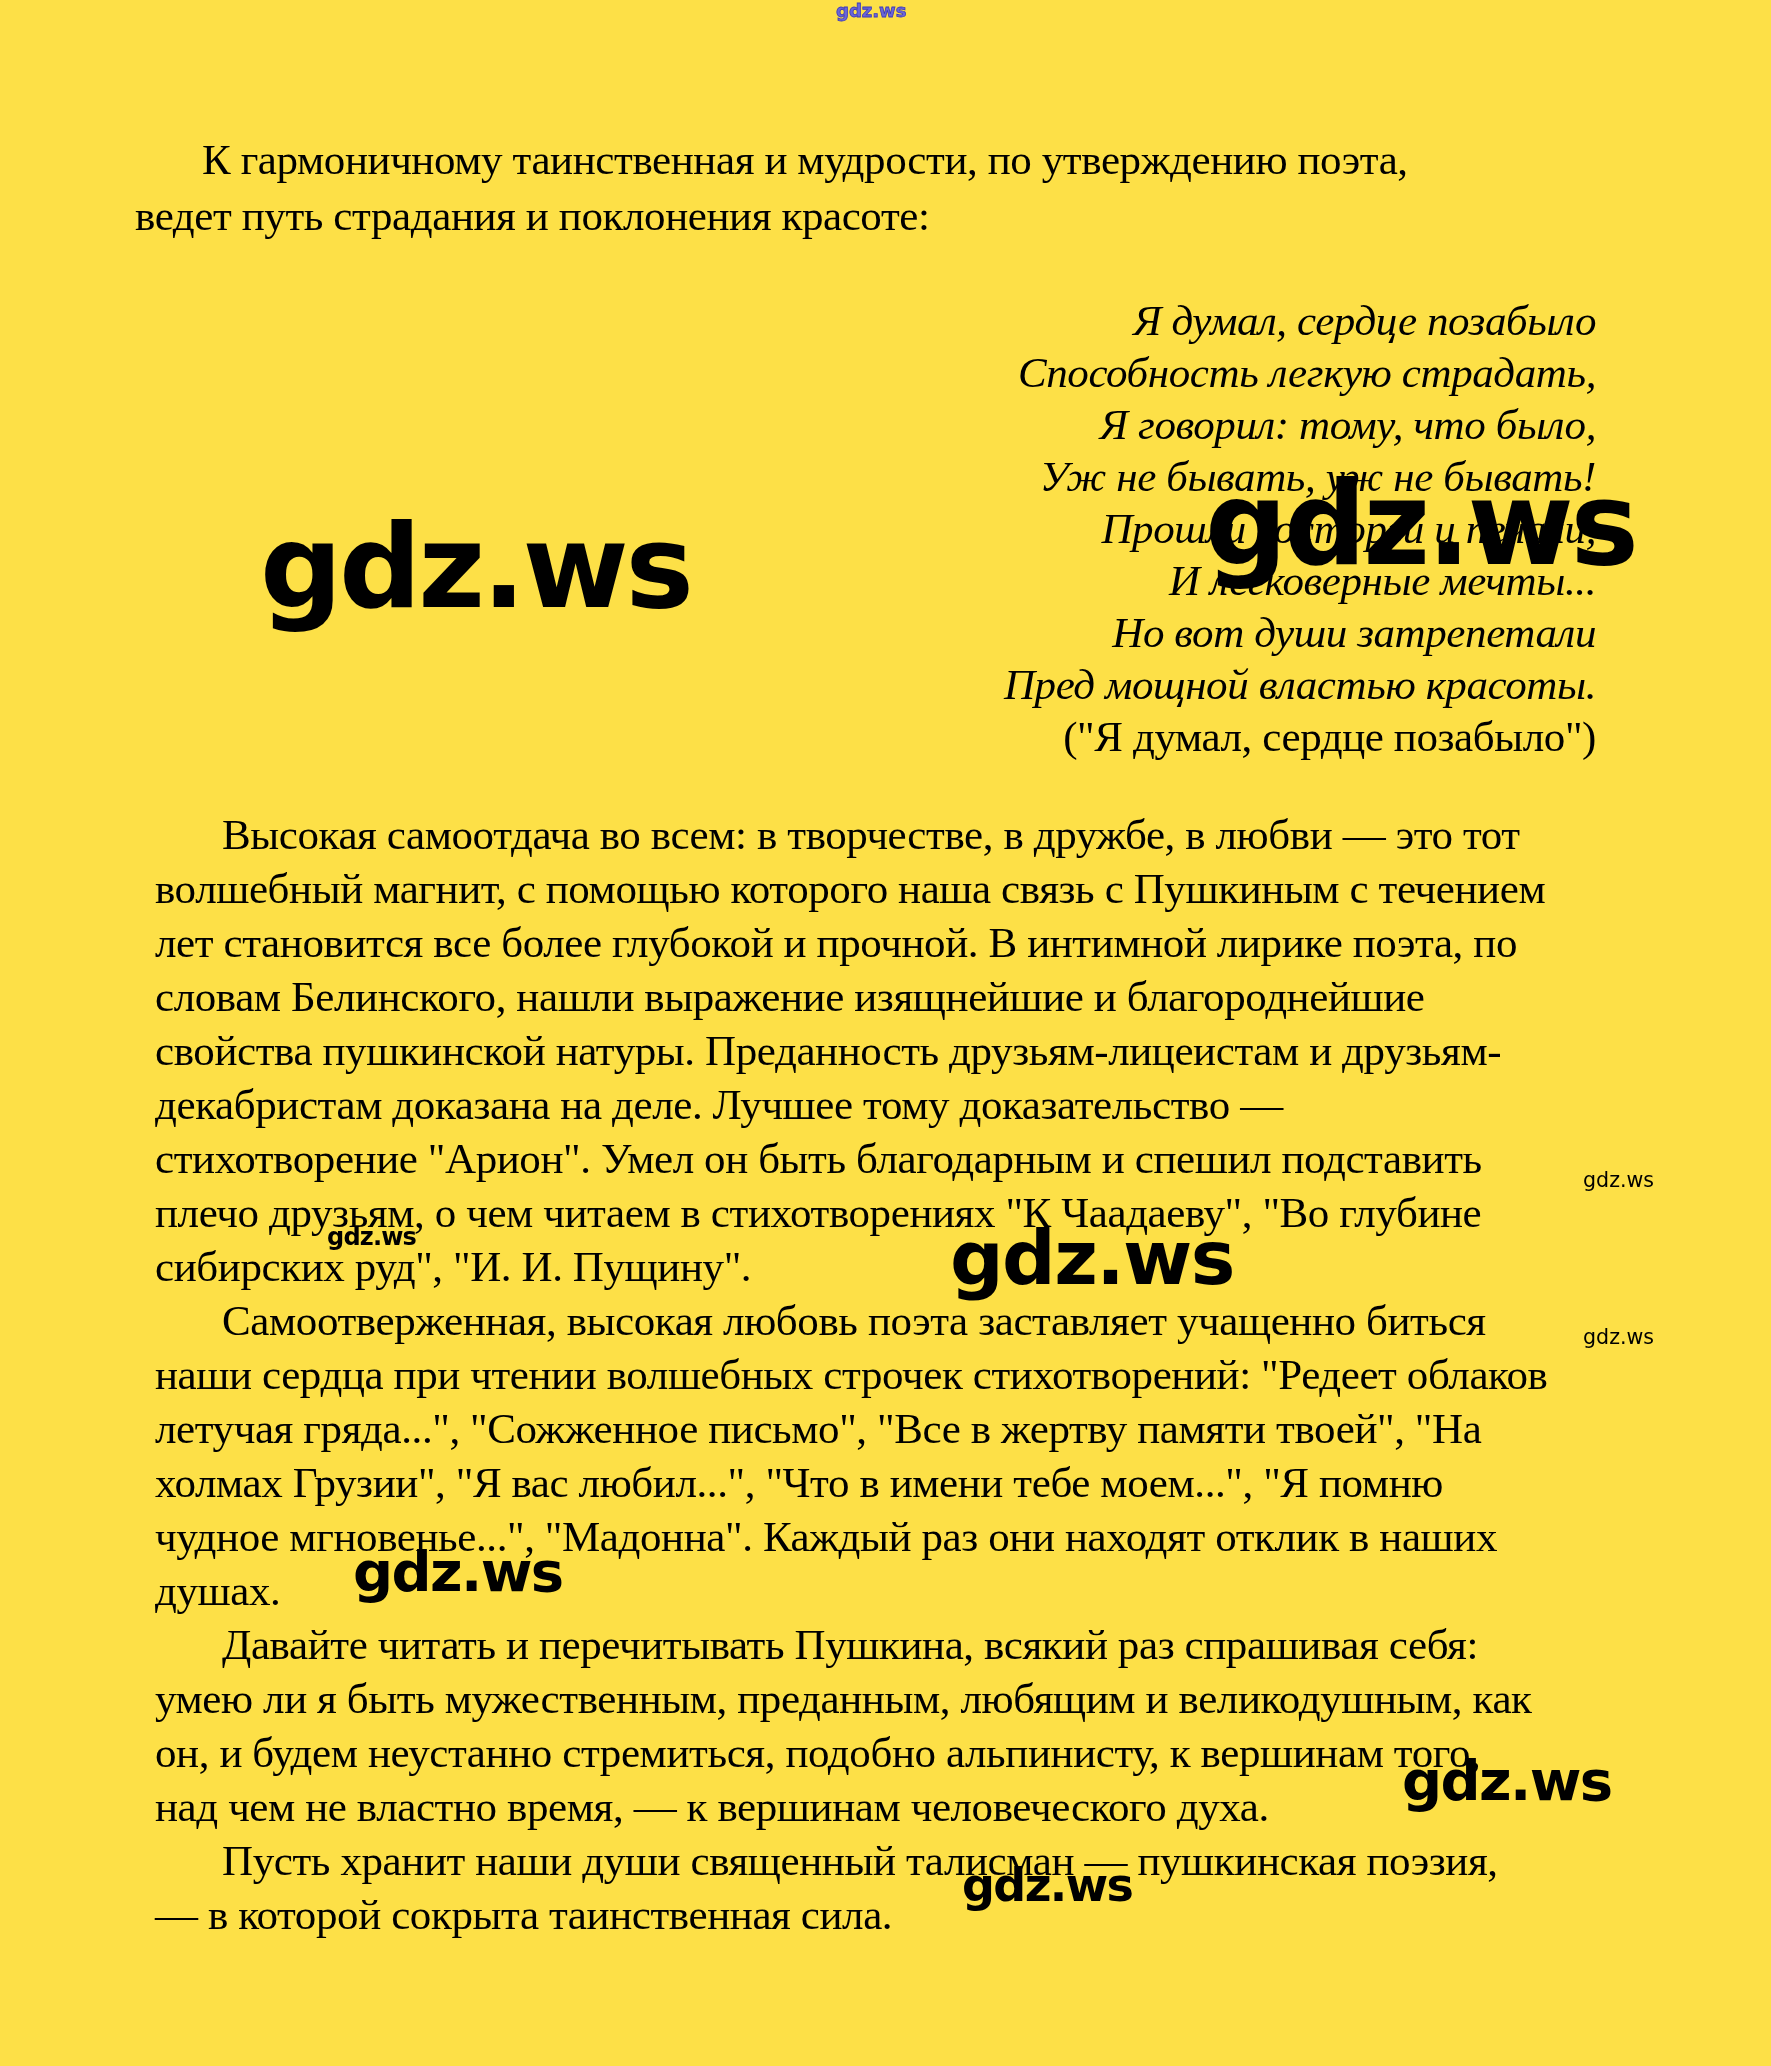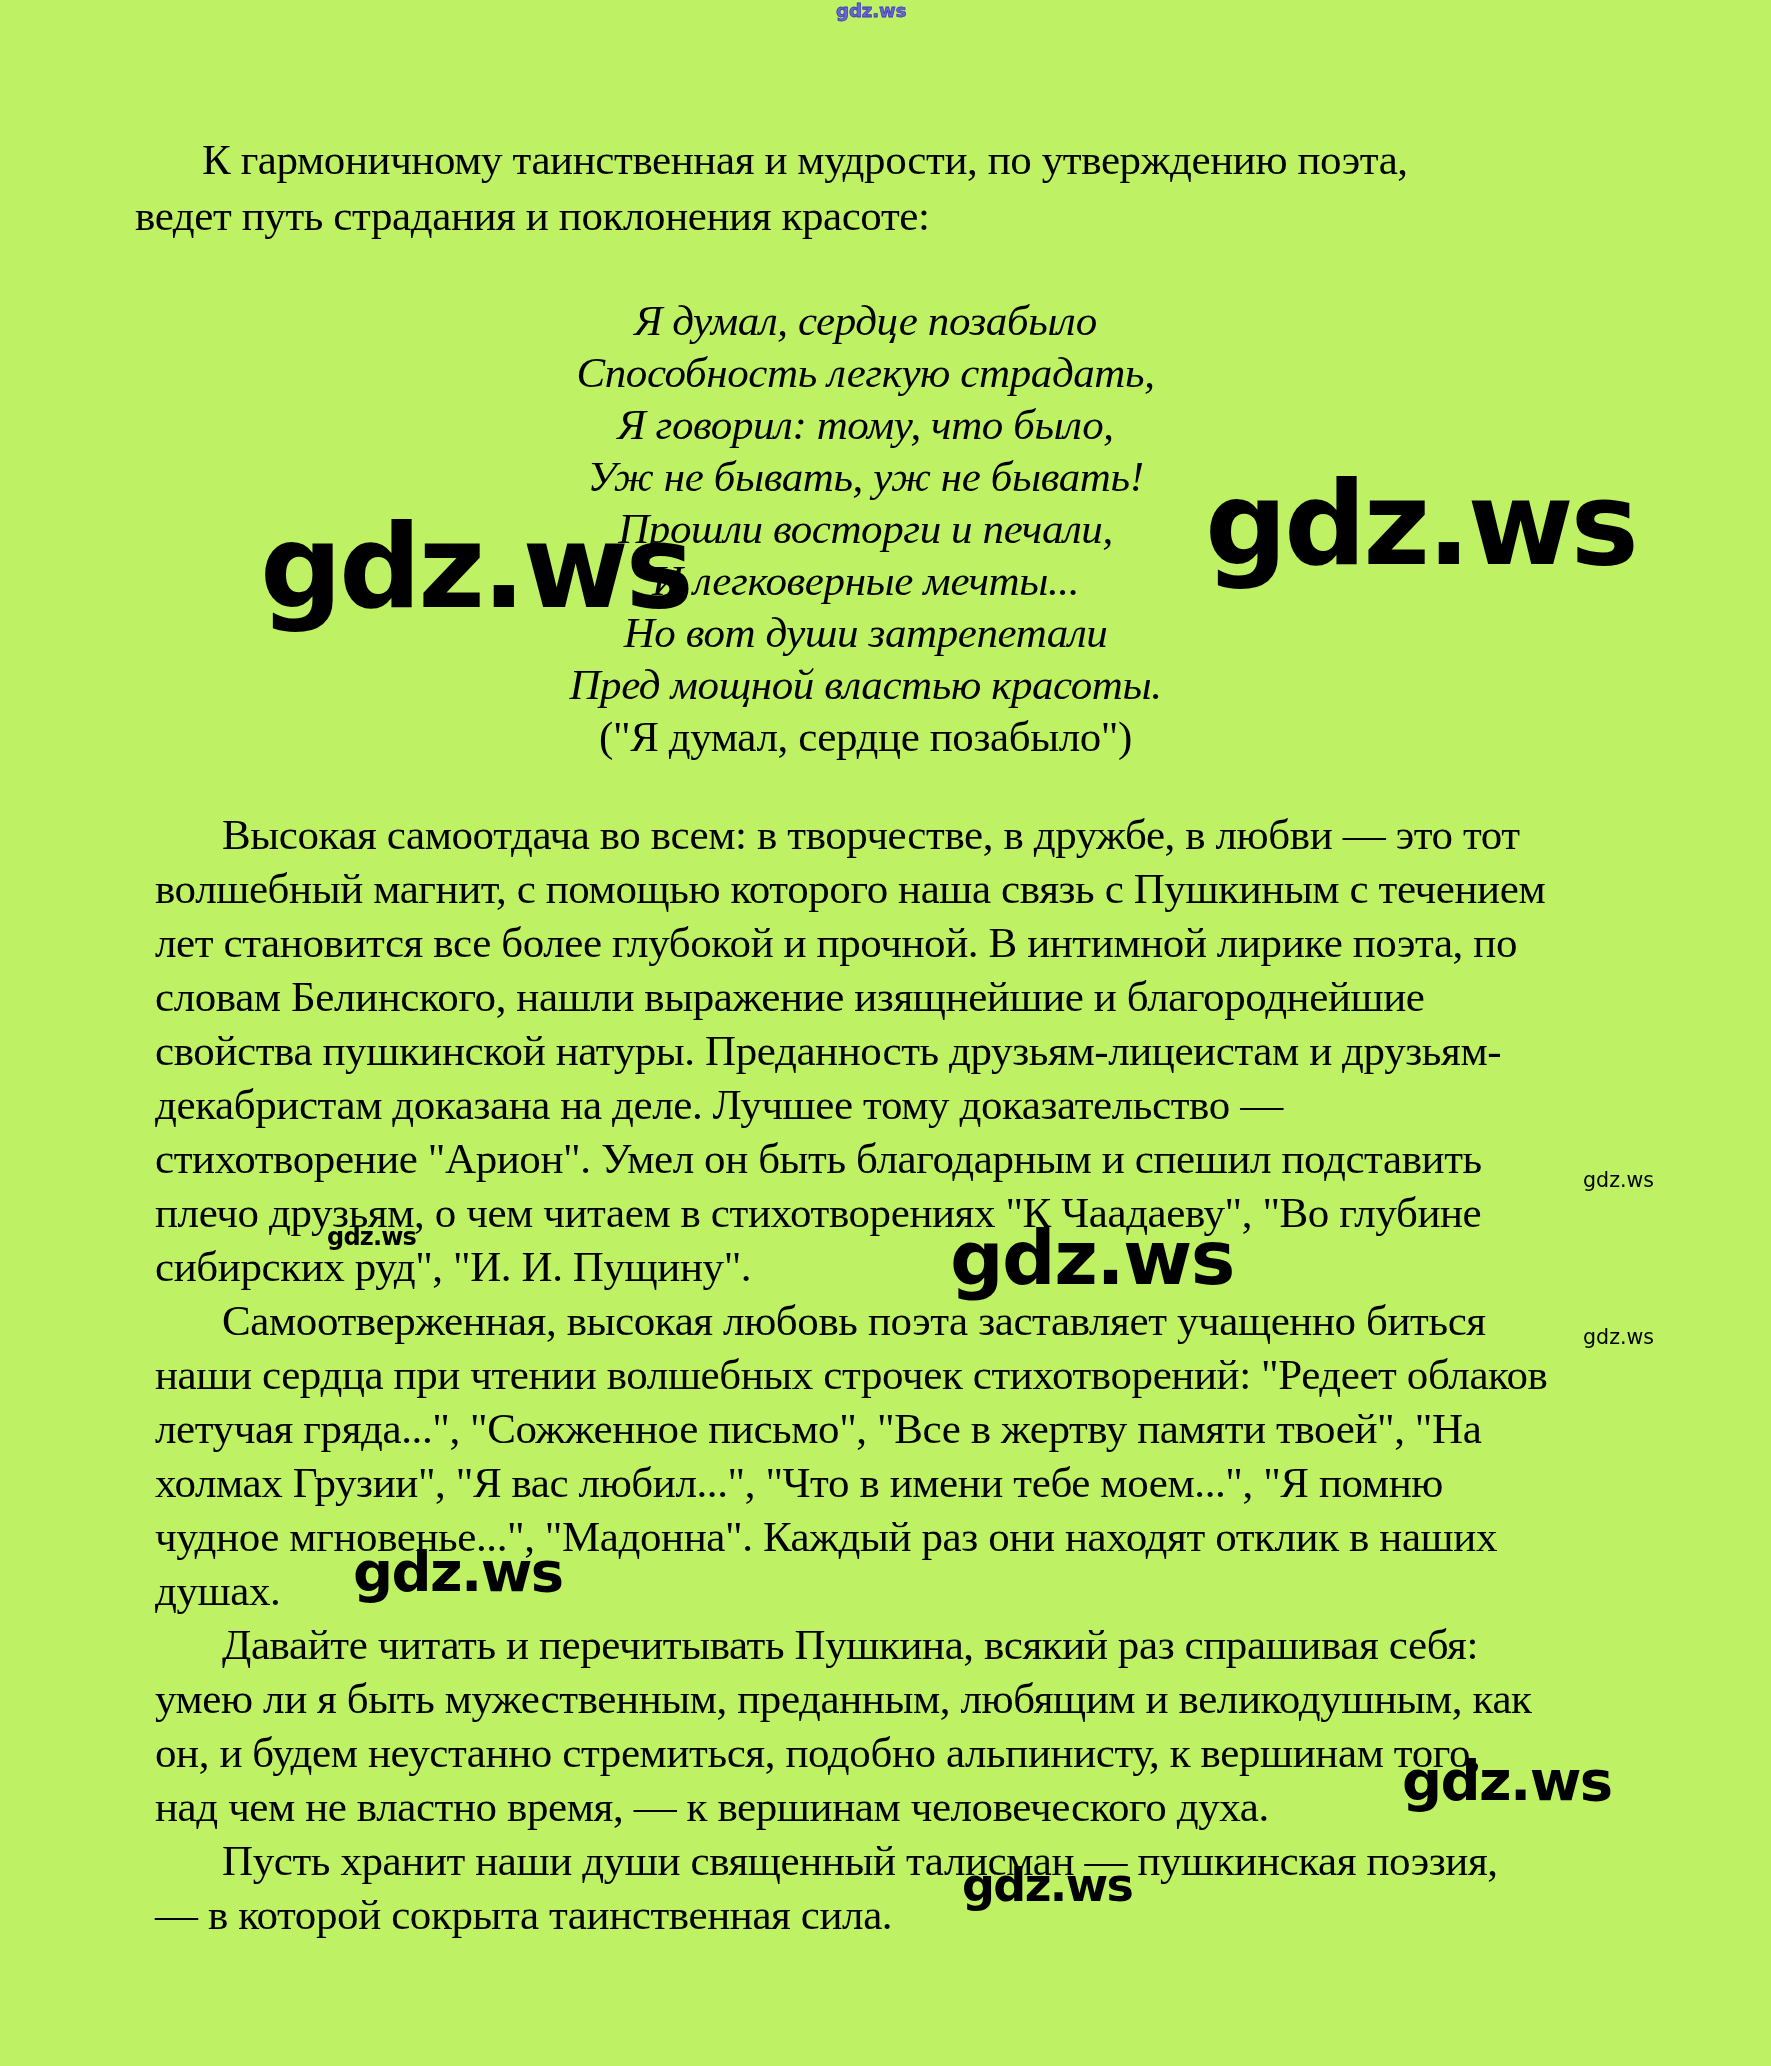--- a/index.html
+++ b/index.html
@@ -1,20 +1,20 @@
 <!DOCTYPE html>
 <html style="font-size:12.7px"><head>
 <meta charset="utf-8">
 <style>
   html, body { margin: 0; padding: 0; background: #e8e8e8; }
   #page {
     position: relative;
     width: 1772px;
     height: 2066px;
-    background: #bef264;
+    background: #fde047;
     overflow: hidden;
     font-family: "Liberation Serif", "DejaVu Serif", serif;
     color: #000000;
   }
   
   .textcol {
     position: absolute;
     left: 135px;
     width: 1509px;
   }
@@ -25,21 +25,21 @@
     letter-spacing: -0.4px;
   }
   .tline.first { text-indent: 67px; }
   #para1 .tline { line-height: 56px; }
   
   #poem {
     position: absolute;
     left: 135px;
     top: 295px;
     width: 1461px;
-    text-align: center;
+    text-align: right;
   }
   #poem .pline {
     font-size: 43px;
     line-height: 52px;
     font-style: italic;
     white-space: nowrap;
     letter-spacing: -0.4px;
   }
   #poem .pline.attribution { font-style: normal; }
   

